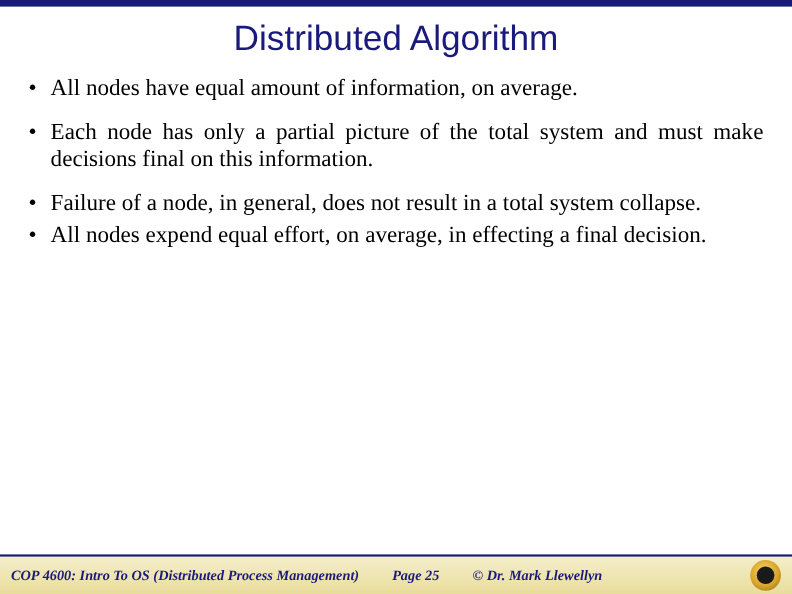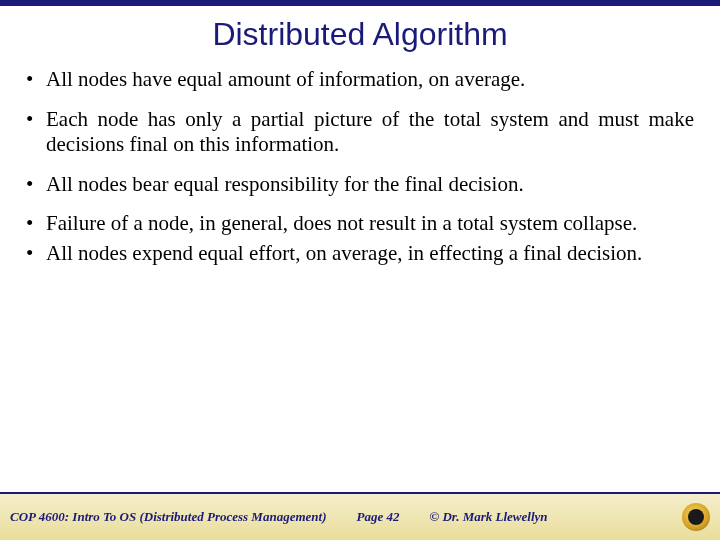--- a/index.html
+++ b/index.html
@@ -45,21 +45,21 @@
     margin-bottom: 4px;
   }
   .content li::before {
     content: "•";
     position: absolute;
     left: 0;
     top: 0;
     font-size: 21px;
   }
   .footer {
-    height: 48px;
+    height: 36px;
     border-top: 2px solid #1a1a7a;
     background: linear-gradient(#f5eecb, #e9dd9b);
     display: flex;
     align-items: center;
     padding: 0 10px;
     position: relative;
   }
   .footer-text {
     font-family: "Times New Roman", Times, serif;
     font-weight: bold;
@@ -96,27 +96,26 @@
 <div class="top-rule"></div>
 
 <div class="title-wrap">
   <h1 class="title">Distributed Algorithm</h1>
 </div>
 
 <div class="content">
   <ul>
     <li>All nodes have equal amount of information, on average.</li>
     <li>Each node has only a partial picture of the total system and must make decisions final on this information.</li>
-    <li>All nodes bear equal responsibility for the final decision.</li>
     <li class="tight">Failure of a node, in general, does not result in a total system collapse.</li>
     <li class="tight">All nodes expend equal effort, on average, in effecting a final decision.</li>
   </ul>
 </div>
 
 <div class="footer">
   <span class="footer-text footer-course">COP 4600: Intro To OS  (Distributed Process Management)</span>
   <span class="footer-gap1"></span>
-  <span class="footer-text footer-page">Page 42</span>
+  <span class="footer-text footer-page">Page 25</span>
   <span class="footer-gap2"></span>
   <span class="footer-text footer-author">© Dr. Mark Llewellyn</span>
   <span class="footer-spacer"></span>
   <span class="logo"></span>
 </div>
 
 </body></html>

